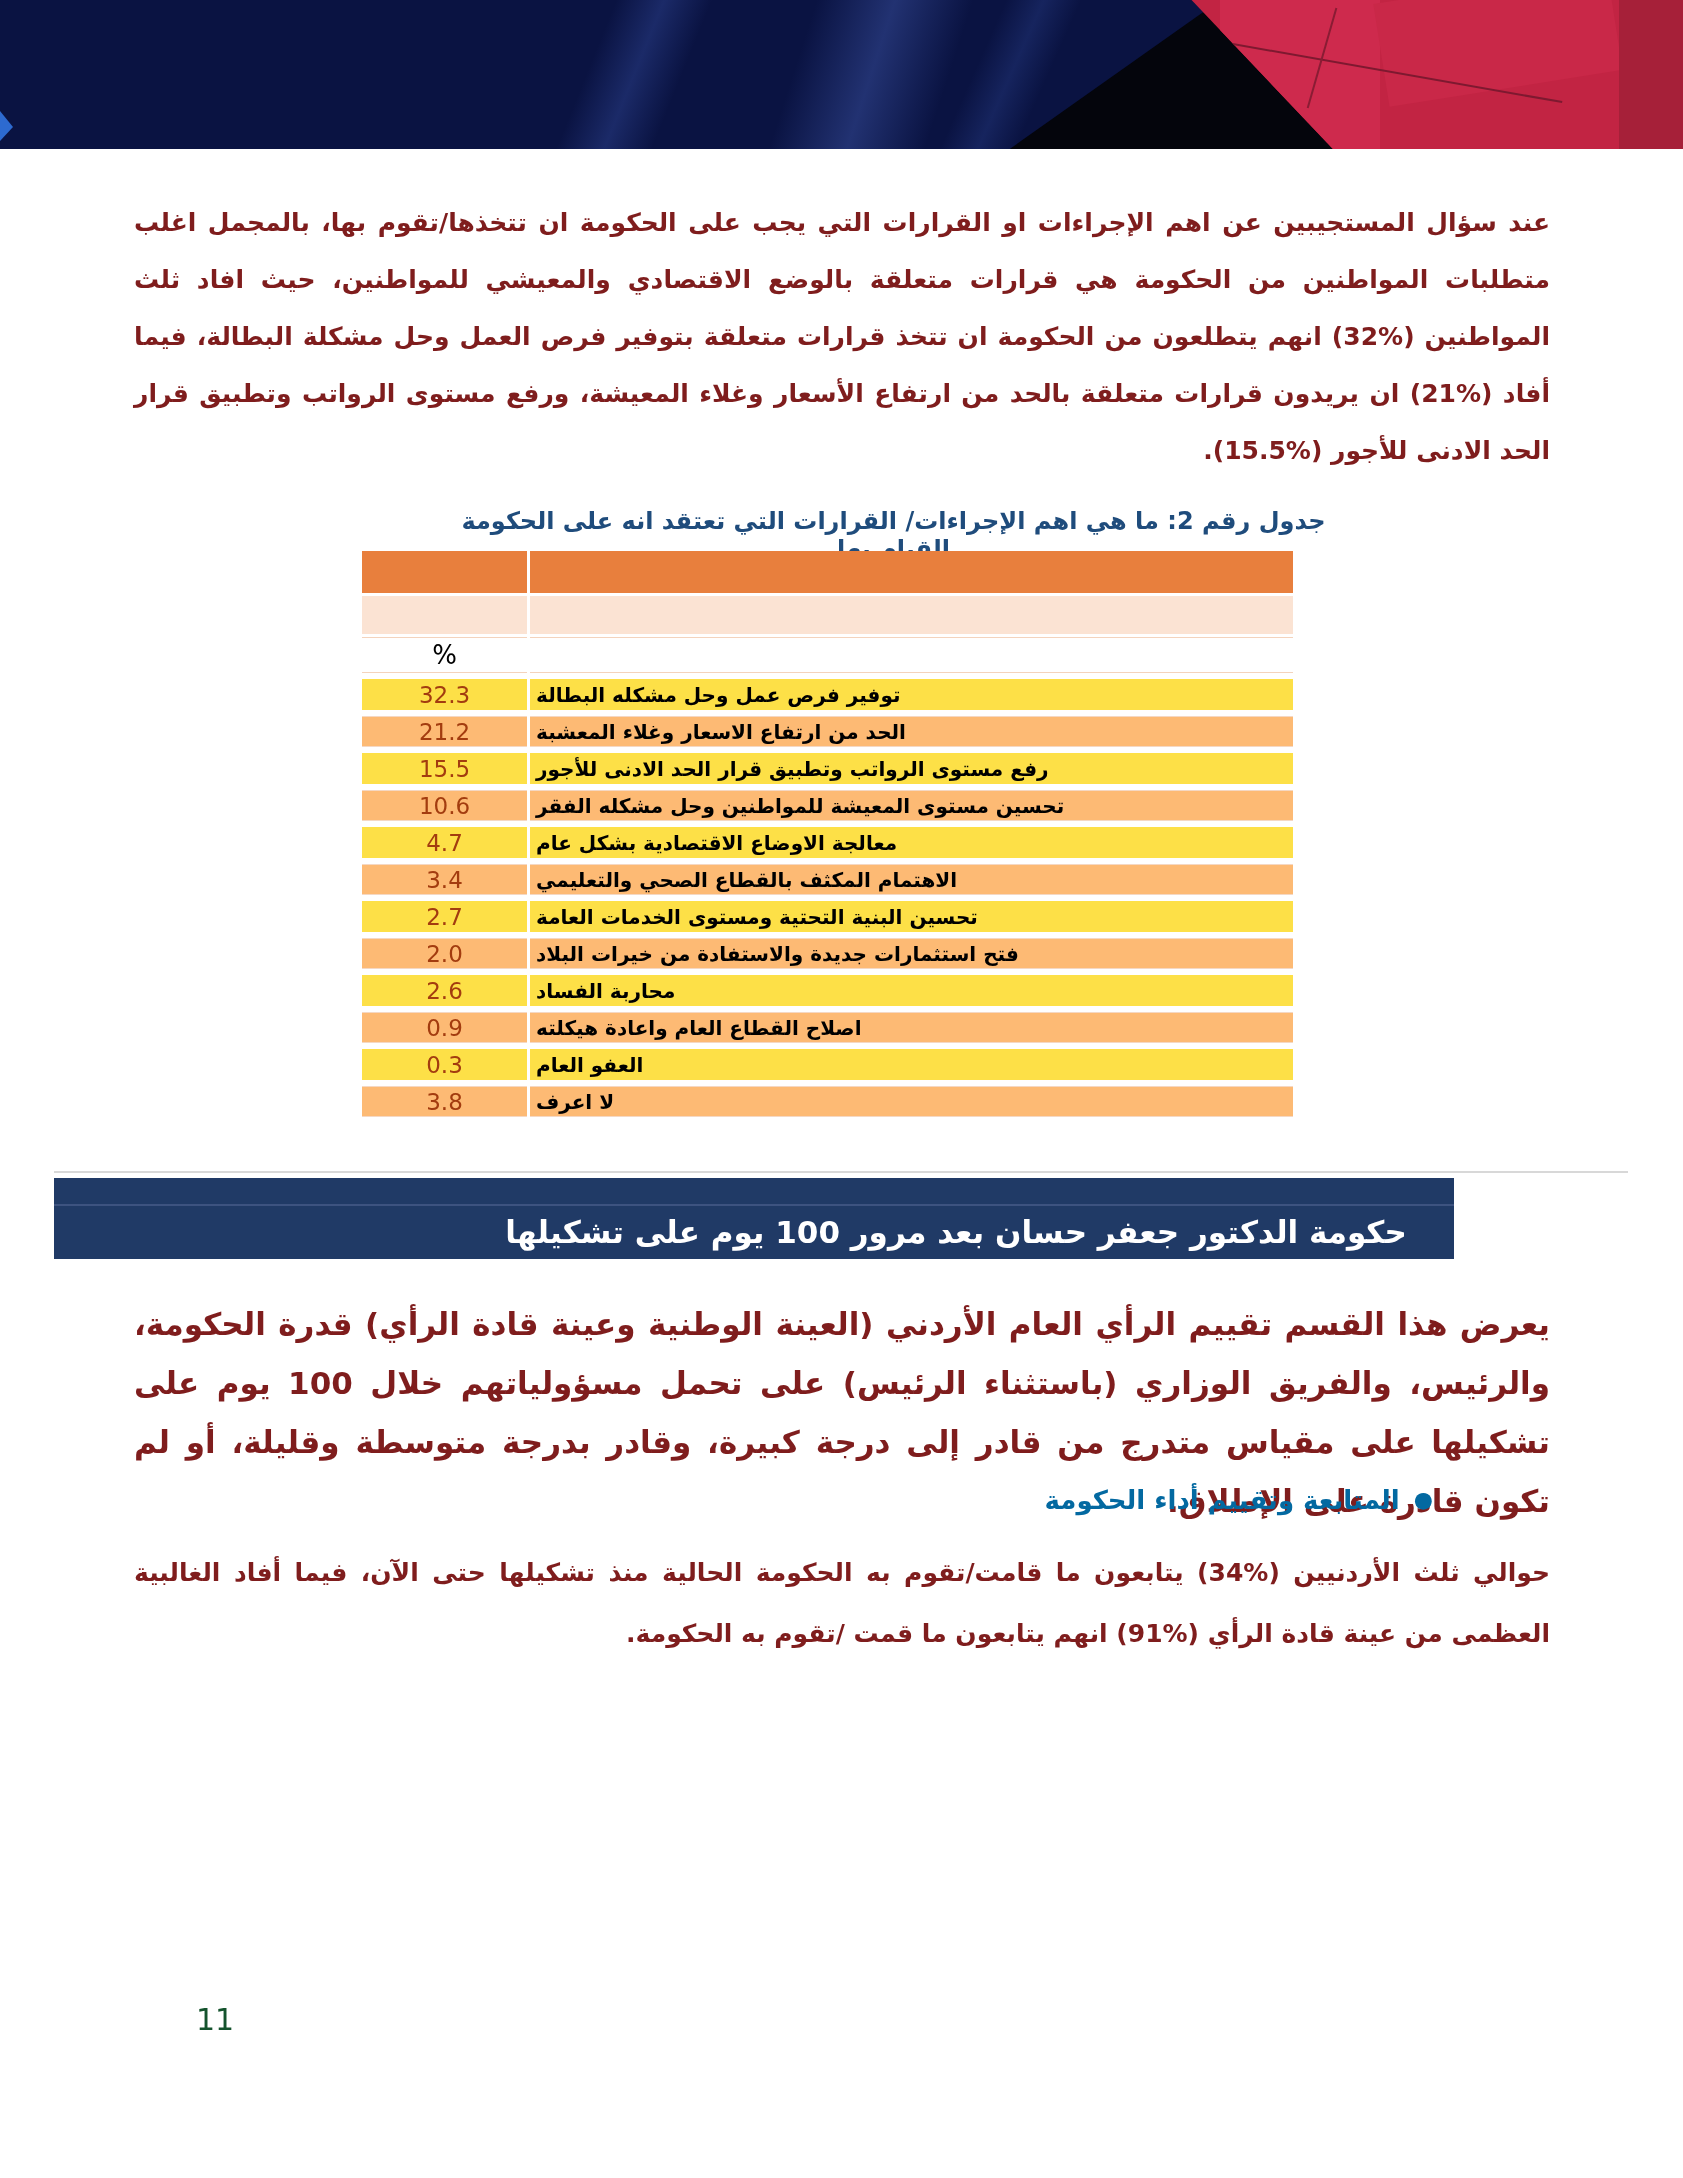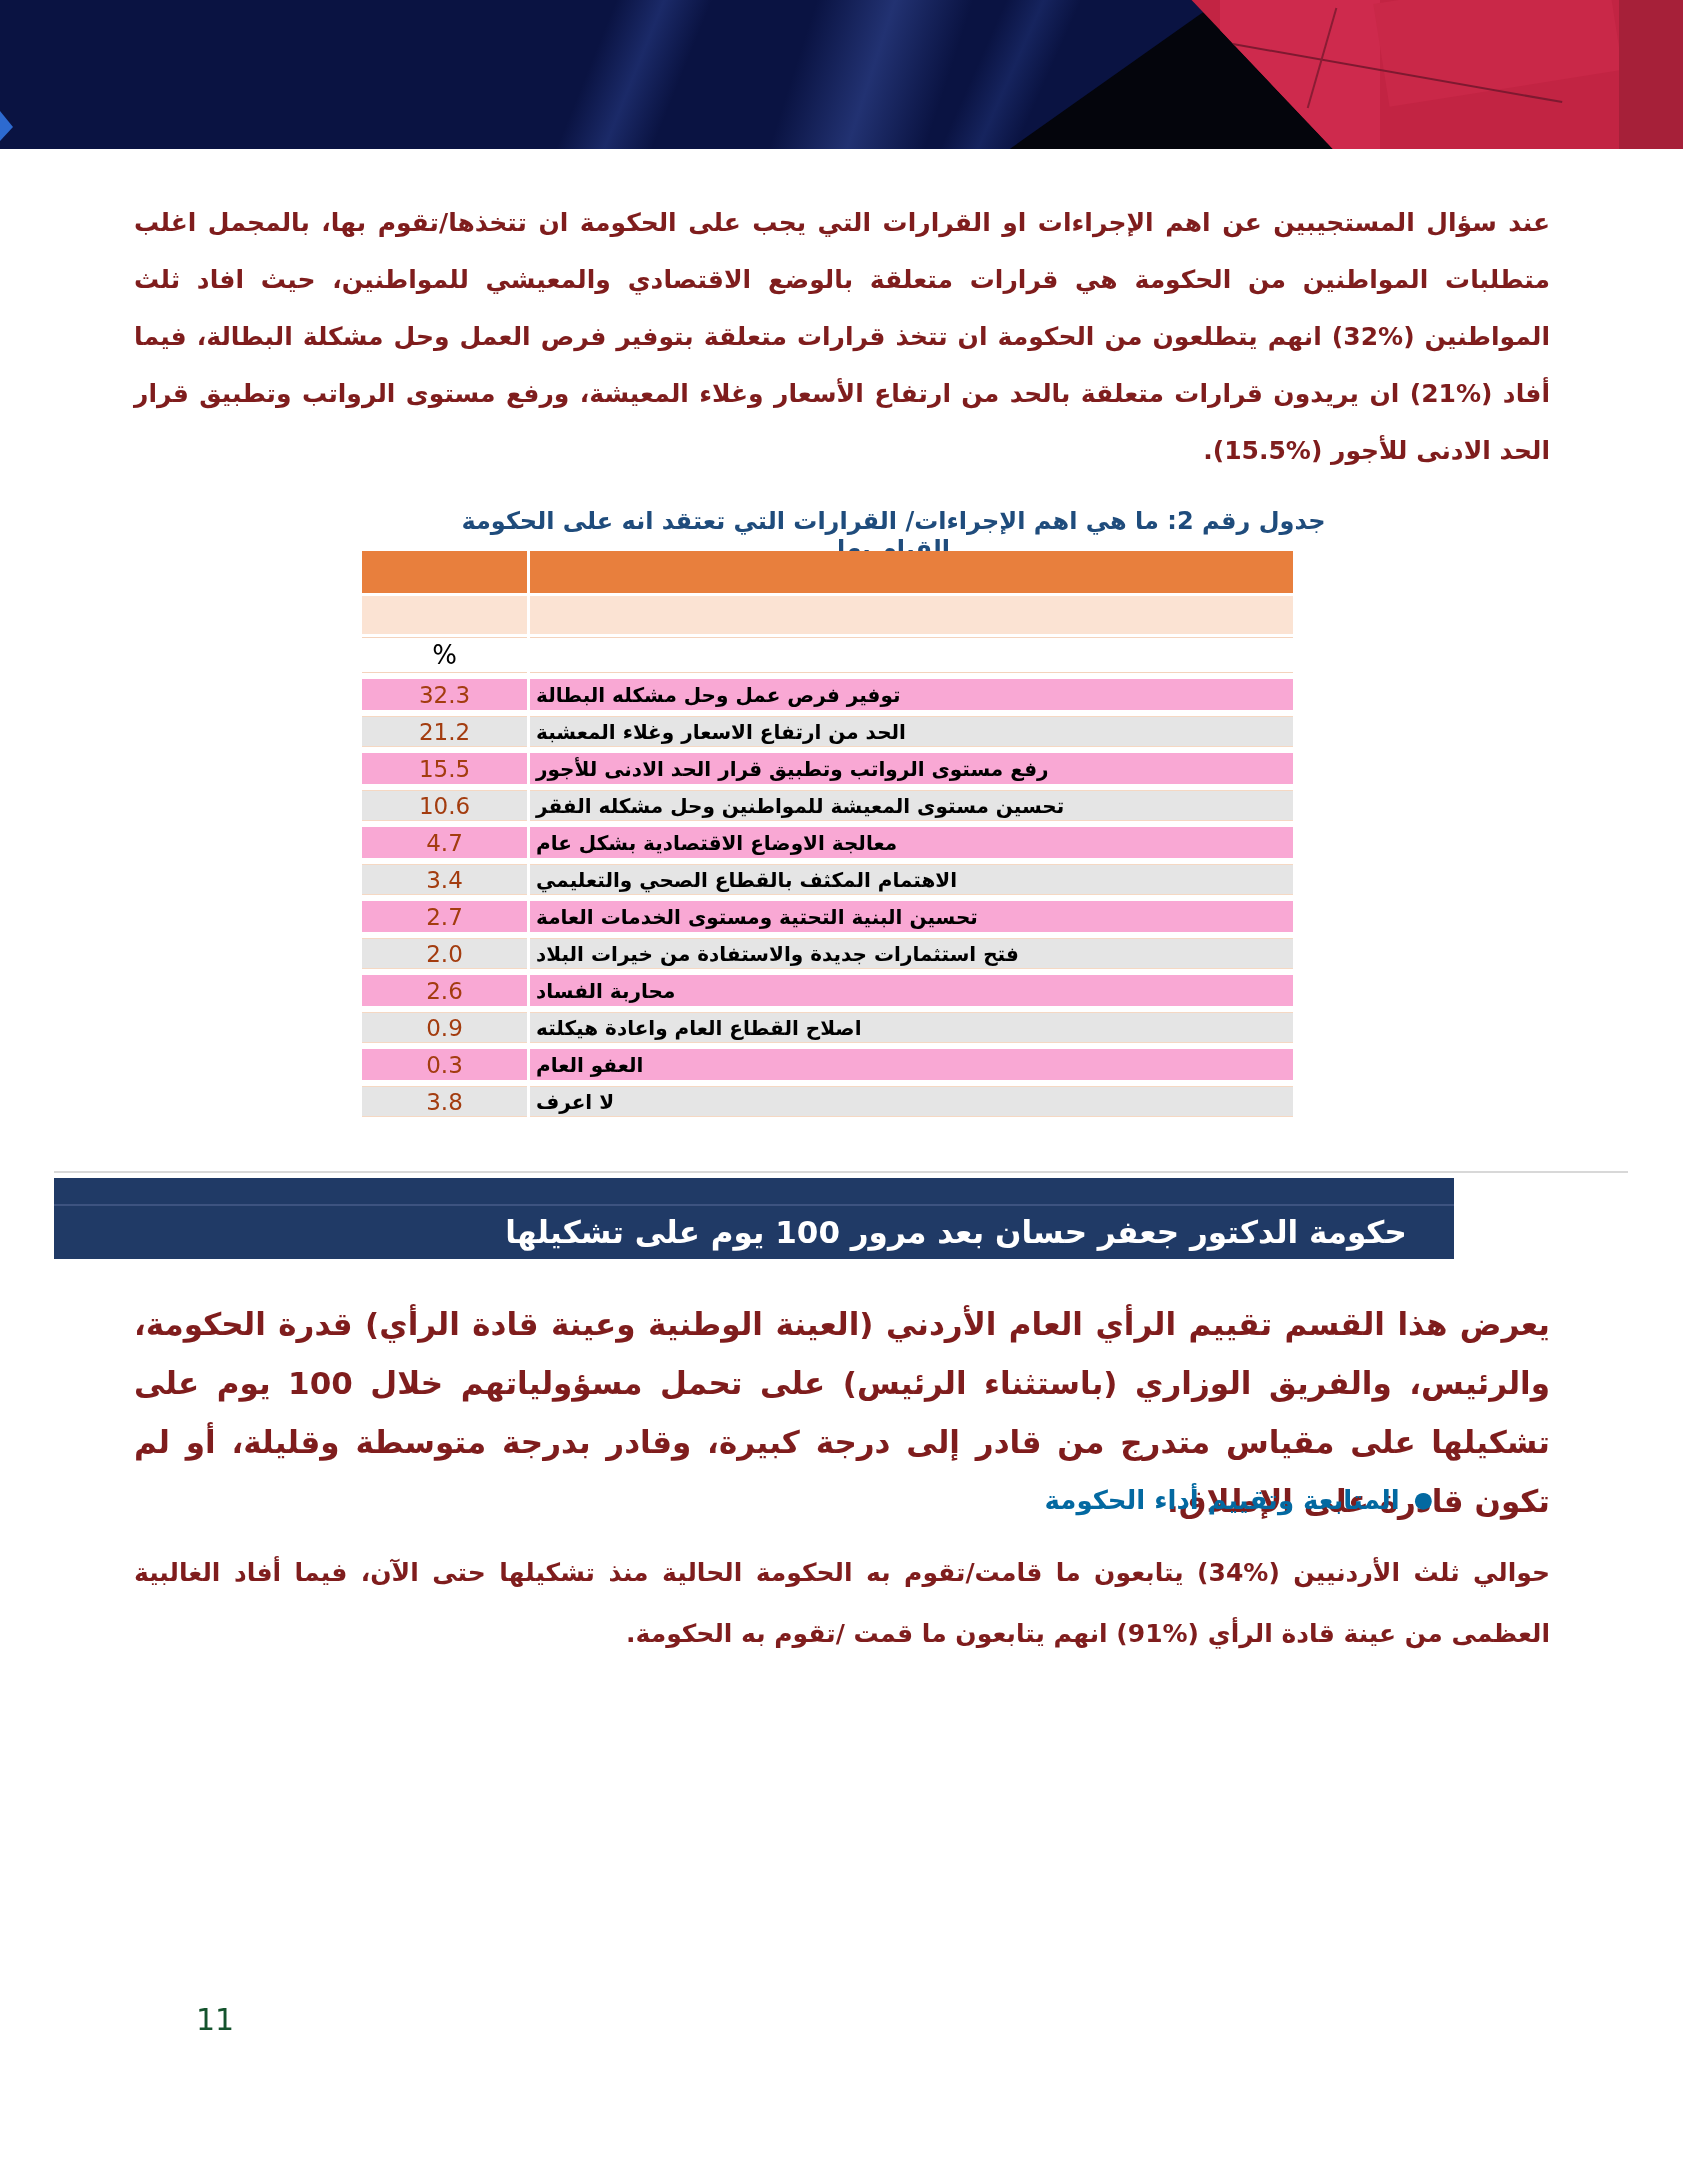--- a/index.html
+++ b/index.html
@@ -48,22 +48,22 @@
   .t-head1 .cell{background:#e87f3d;height:100%;}
   .t-head2{height:38px;margin-bottom:3px;}
   .t-head2 .cell{background:#fbe3d3;height:100%;}
   .t-head1,.t-head2{display:flex;column-gap:3px;}
   .hc-val{width:165px;flex:0 0 165px;}
   .hc-label{flex:1;}
   .pct-row{height:36px;}
   .pct-row .cell-val{color:#000000;font-size:26px;}
   .pct-row .cell-val,.pct-row .cell-label{background:#ffffff;border-top:1px solid #f4d3bc;border-bottom:1px solid #f4d3bc;}
   .d-row{height:31px;}
-  .d-row.peach .cell-val,.d-row.peach .cell-label{background:#f9a8d4;}
-  .d-row.white .cell-val,.d-row.white .cell-label{background:#e5e5e5;border-top:1px solid #f5d8c3;border-bottom:1px solid #f5d8c3;}
+  .d-row.peach .cell-val,.d-row.peach .cell-label{background:#fde047;}
+  .d-row.white .cell-val,.d-row.white .cell-label{background:#fdba74;border-top:1px solid #f5d8c3;border-bottom:1px solid #f5d8c3;}
 
   
   .bar-hairline{position:absolute;top:1171px;left:54px;width:1574px;height:2px;background:#d8d8d8;}
   .section-bar{position:absolute;top:1178px;left:54px;width:1400px;height:81px;background:#203a66;}
   .bar-top{height:26px;border-bottom:2px solid #3d5380;}
   .bar-text{height:53px;line-height:53px;text-align:center;transform:translateX(202px);
         direction:rtl;color:#ffffff;font-size:31px;font-weight:bold;}
 
   
   .bullet-line{position:absolute;top:1485px;left:134px;width:1416px;direction:rtl;

